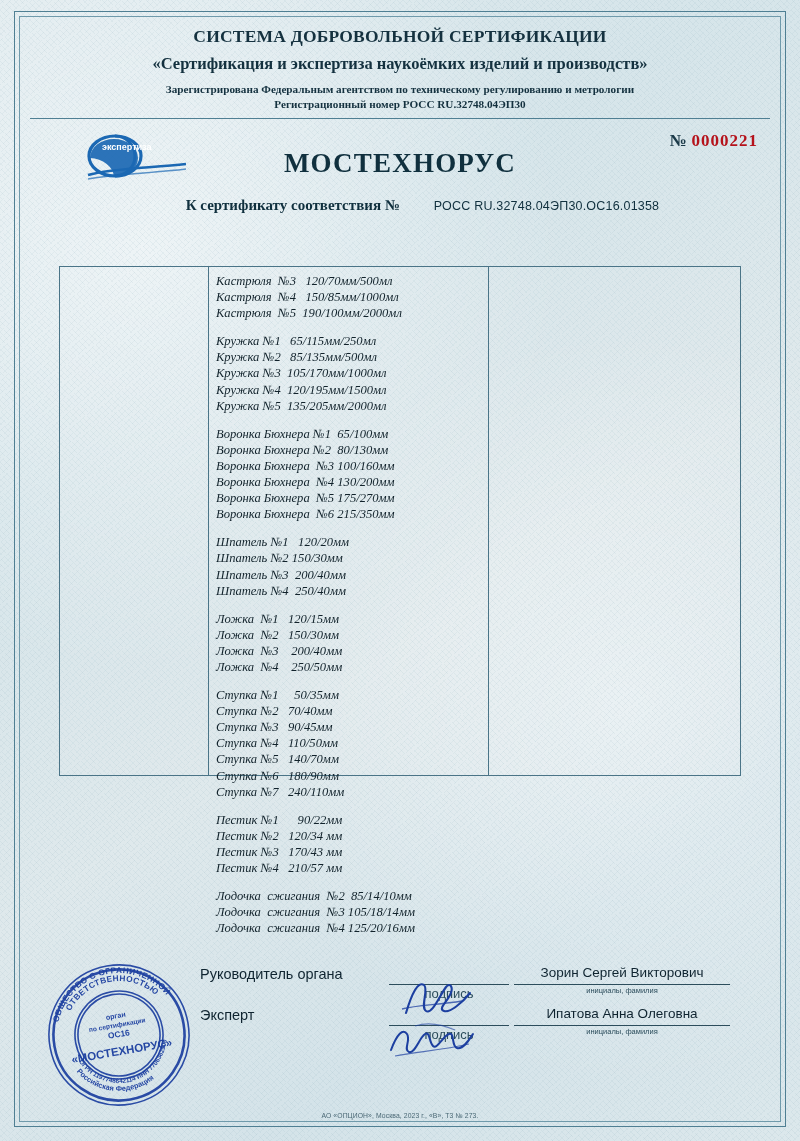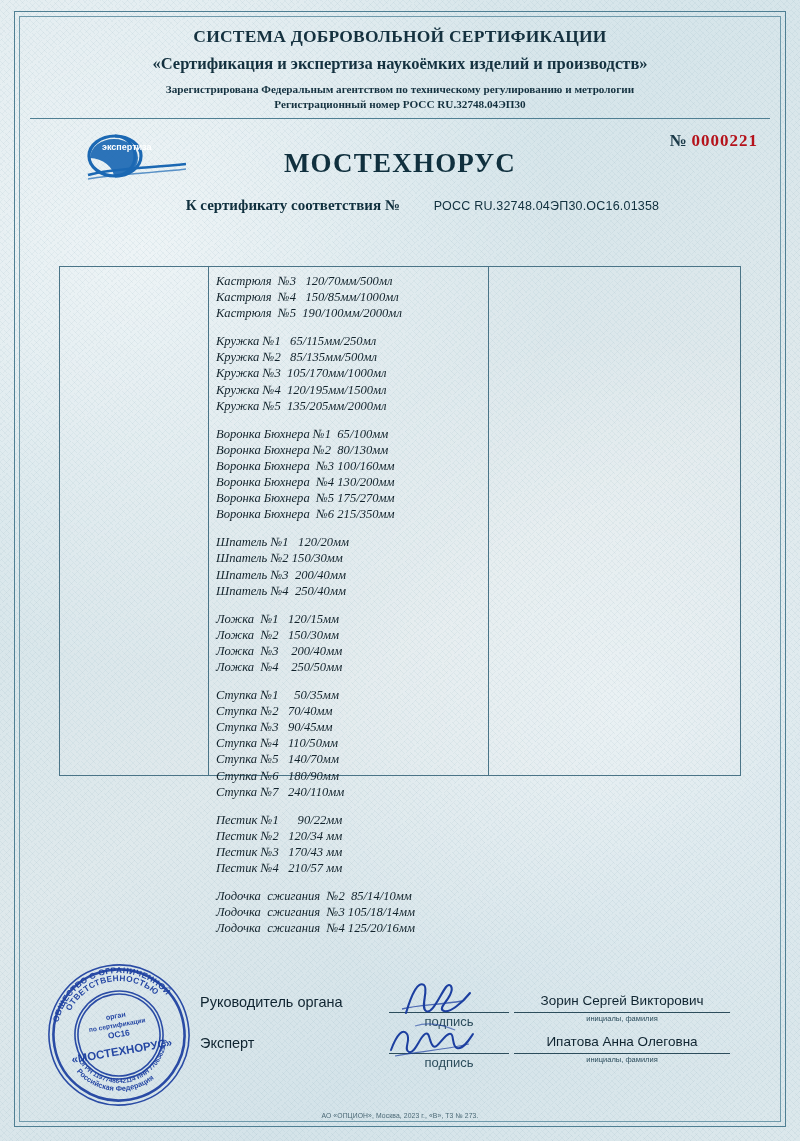--- a/index.html
+++ b/index.html
@@ -182,21 +182,21 @@
     color: #11222b;
   }
   .items .grp { margin-bottom: 12px; }
   .items .grp:last-child { margin-bottom: 0; }
   .items .it { white-space: pre; }
 
   
   .sig-area {
     position: absolute;
     left: 59px;
-    top: 985px;
+    top: 957px;
     width: 682px;
     height: 90px;
   }
   .sig-role {
     position: absolute;
     font-family: "Liberation Sans", sans-serif;
     font-size: 14.5px;
     color: #0f2430;
   }
   .sig-role.r1 { left: 141px; top: 9px; }

